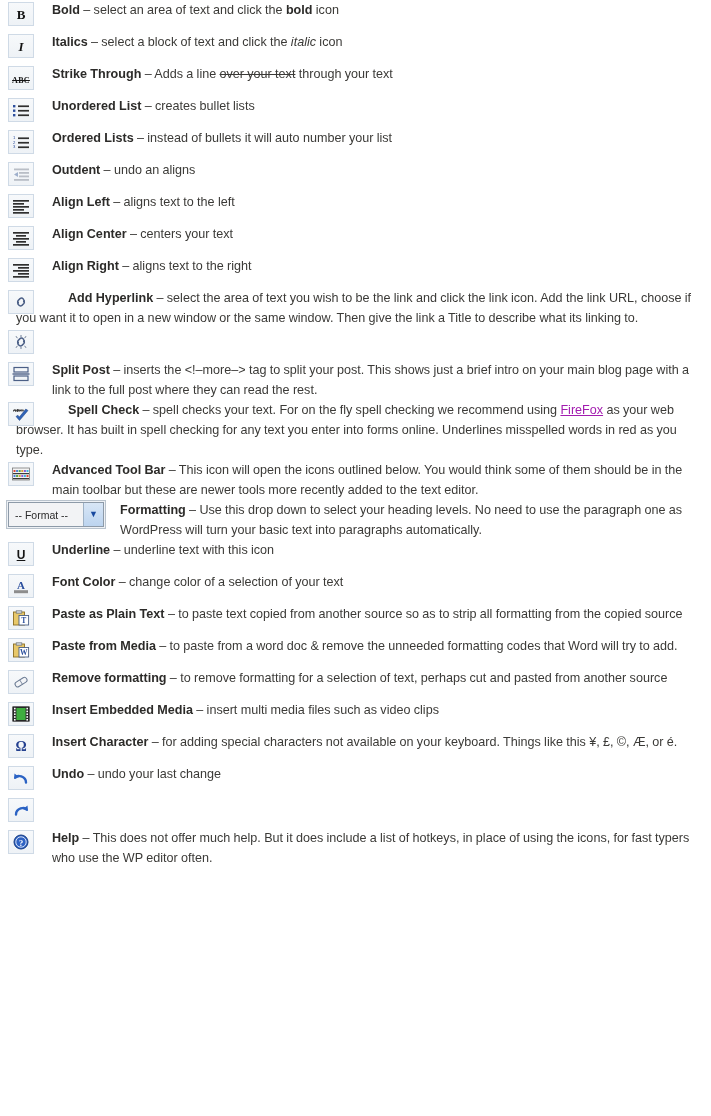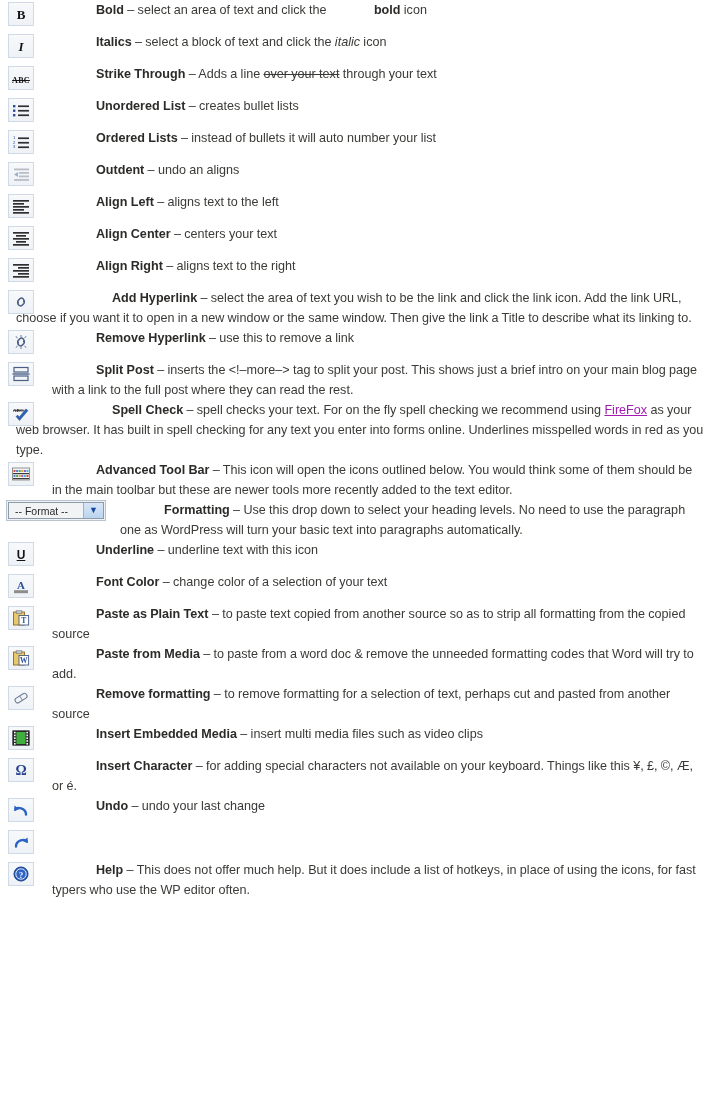--- a/index.html
+++ b/index.html
@@ -75,32 +75,32 @@
     font-size: 12.6px;
     line-height: 20px;
     color: #3b3a37;
     text-indent: 0;
     word-spacing: -0.2px;
   }
   .txt.hang {
     padding-left: 16px;
     text-indent: 52px;
   }
-  .txt b { color: #2c2b29; font-weight: bold; margin-left: 44px; }
+  .txt b { color: #2c2b29; font-weight: bold; }
   .txt .dash { color: #3b3a37; }
   .strike { text-decoration: line-through; }
   .lnk { color: #a21caf; text-decoration: underline; }
 
   
   .select-wrap {
     position: absolute;
     left: 6px;
     top: 0px;
     width: 100px;
-    height: 21px;
+    height: 29px;
     border: 1px solid #b9c3cd;
     background: #eef1f5;
     padding: 1px;
     box-sizing: border-box;
   }
   .select-inner {
     position: relative;
     width: 100%;
     height: 100%;
     border: 1px solid #8d9aa8;
@@ -288,21 +288,20 @@
                 <line x1="9" y1="1" x2="9" y2="3.4"></line>
                 <line x1="4" y1="2.2" x2="5.4" y2="4.2"></line>
                 <line x1="14" y1="2.2" x2="12.6" y2="4.2"></line>
                 <line x1="9" y1="12.8" x2="9" y2="15"></line>
                 <line x1="4" y1="13.8" x2="5.4" y2="11.8"></line>
                 <line x1="14" y1="13.8" x2="12.6" y2="11.8"></line>
               </g>
             </svg>
           </span>
         </div>
-        <div class="txt"><b>Remove Hyperlink</b><span class="dash"> – </span><span>use this to remove a link</span></div>
       </div>
     </div>
     <div class="row">
       <div class="row-inner">
         <div class="icon-box">
           <span>
             <svg class="ico" viewBox="0 0 18 16" xmlns="http://www.w3.org/2000/svg">
               <rect x="2" y="1.5" width="14" height="4.5" fill="none" stroke="#4b5f86" stroke-width="1.2"></rect>
               <rect x="2" y="10" width="14" height="4.5" fill="none" stroke="#4b5f86" stroke-width="1.2"></rect>
               <line x1="0.5" y1="8" x2="17.5" y2="8" stroke="#4b5f86" stroke-width="1.4"></line>

